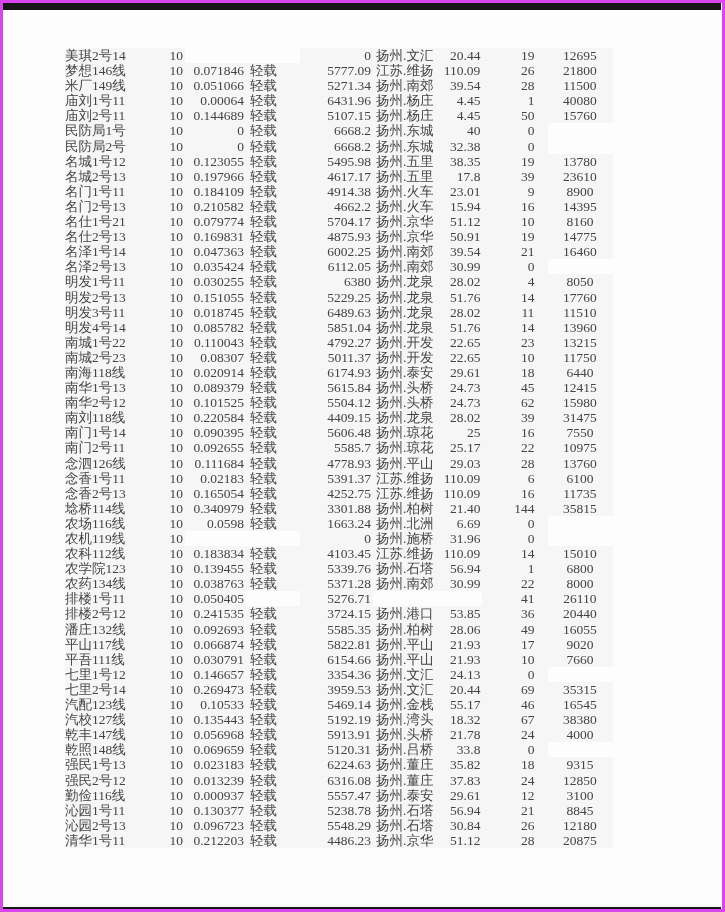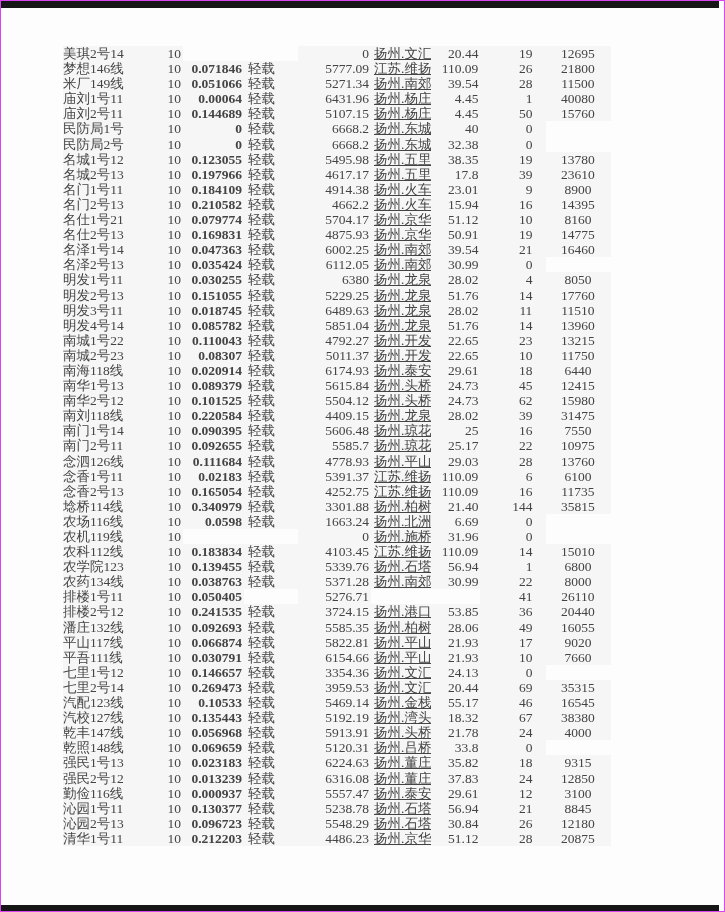--- a/index.html
+++ b/index.html
@@ -1,21 +1,21 @@
 <!DOCTYPE html>
 <html><head>
 <meta charset="utf-8">
 <style>
   html,body{margin:0;padding:0;background:#e9e9e9;}
   .screen{
     position:relative;
     width:725px;height:912px;
     margin:0 auto;
     background:#fdfdfd;
-    border:1px solid #d946ef;
+    border:3px solid #d946ef;
     box-sizing:border-box;
     overflow:hidden;
     font-family:"Liberation Serif","DejaVu Serif",serif;
   }
   .scan-bar{
     position:absolute;left:0;width:718px;height:7px;background:#161616;
   }
   .scan-bar.top{top:0;}
   .scan-bar.bottom{top:904px;height:8px;}
   .report-table{
@@ -30,24 +30,24 @@
     padding:0;
     line-height:15.1px;
     white-space:nowrap;
     overflow:hidden;
     vertical-align:middle;
   }
   .report-table td.filled{background:#f6f6f6;}
   
   .report-table td:nth-child(1){text-align:left;}
   .report-table td:nth-child(2){text-align:right;padding-right:2px;}
-  .report-table td:nth-child(3){text-align:right;padding-right:2px;font-weight:bold;}
+  .report-table td:nth-child(3){text-align:right;padding-right:2px;}
   .report-table td:nth-child(4){text-align:left;padding-left:4px;margin-left:24px;}
   .report-table td:nth-child(5){text-align:right;padding-right:2px;}
-  .report-table td:nth-child(6){text-align:left;padding-left:3px;text-decoration:underline;}
+  .report-table td:nth-child(6){text-align:left;padding-left:3px;}
   .report-table td:nth-child(7){text-align:right;padding-right:2px;}
   .report-table td:nth-child(8){text-align:right;padding-right:14px;}
   .report-table td:nth-child(9){text-align:center;padding-right:2px;}
   col.c1{width:86px;} col.c2{width:34px;} col.c3{width:61px;}
   col.c4{width:54px;} col.c5{width:73px;} col.c6{width:58px;}
   col.c7{width:49px;} col.c8{width:66px;} col.c9{width:65px;}
 </style>
 </head>
 <body>
 

